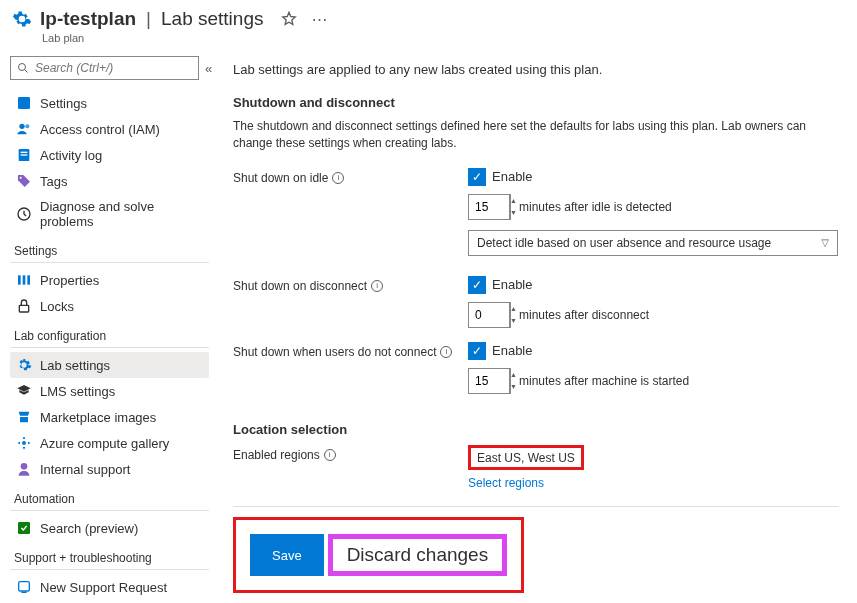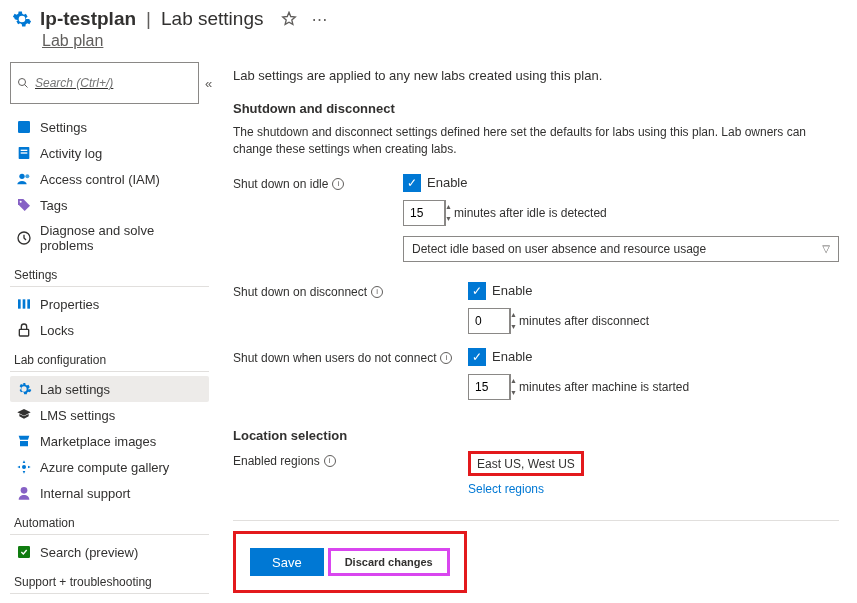--- a/index.html
+++ b/index.html
@@ -5,25 +5,25 @@
 * { box-sizing: border-box; margin: 0; padding: 0; }
 body { font-family: "Segoe UI", sans-serif; font-size: 13px; color: #323130; background: #fff; }
 .container { display: flex; flex-direction: column; width: 857px; height: 603px; }
 .header { display: flex; align-items: center; padding: 8px 12px 2px 12px; gap: 8px; }
 .header .gear { width: 20px; height: 20px; color: #0078d4; }
 .header .title { font-size: 19px; font-weight: 600; }
 .header .sep { font-size: 19px; font-weight: 400; color: #605e5c; margin: 0 2px; }
 .header .subtitle { font-size: 19px; font-weight: 400; color: #323130; }
 .header .star { width: 16px; height: 16px; color: #605e5c; margin-left: 10px; cursor: pointer; }
 .header .dots { font-size: 16px; color: #605e5c; margin-left: 6px; cursor: pointer; }
-.subtext { font-size: 16px; color: #605e5c; padding: 0 12px 8px 42px; text-decoration: underline; }
+.subtext { font-size: 11px; color: #605e5c; padding: 0 12px 8px 42px; }
 .body { display: flex; flex: 1; overflow: hidden; }
 .sidebar { width: 215px; border-right: none; padding: 4px 6px 4px 10px; overflow-y: auto; }
 .search-wrap { display: flex; align-items: center; gap: 6px; margin-bottom: 10px; }
-.search { flex: 1; border: 1px solid #8a8886; height: 42px; padding: 0 6px; font-size: 12px; display: flex; align-items: center; gap: 6px; text-decoration: underline; }
+.search { flex: 1; border: 1px solid #8a8886; height: 24px; padding: 0 6px; font-size: 12px; display: flex; align-items: center; gap: 6px; }
 .search input { border: none; outline: none; flex: 1; font-size: 12px; font-style: italic; color: #605e5c; background: transparent; }
 .collapse { width: 18px; color: #605e5c; cursor: pointer; text-align: center; }
 .nav-item { display: flex; align-items: center; gap: 8px; padding: 5px 6px; cursor: pointer; border-radius: 2px; }
 .nav-item.selected { background: #edebe9; }
 .nav-item .ico { width: 16px; height: 16px; display: flex; align-items: center; justify-content: center; flex-shrink: 0; }
 .nav-head { font-size: 12px; color: #323130; font-weight: 400; padding: 10px 4px 4px 4px; border-bottom: 1px solid #e1dfdd; margin-bottom: 4px; }
 .main { flex: 1; padding: 10px 18px; overflow-y: auto; position: relative; }
 .intro { font-size: 13px; margin-bottom: 18px; }
 .section-head { font-size: 13px; font-weight: 600; margin-bottom: 8px; }
 .desc { font-size: 12px; color: #323130; margin-bottom: 16px; line-height: 1.4; }
@@ -32,29 +32,29 @@
 .info { width: 12px; height: 12px; border: 1px solid #605e5c; border-radius: 50%; font-size: 8px; display: inline-flex; align-items: center; justify-content: center; color: #605e5c; cursor: help; }
 .controls { flex: 1; }
 .enable { display: flex; align-items: center; gap: 6px; margin-bottom: 8px; }
 .chk { width: 18px; height: 18px; background: #0078d4; display: flex; align-items: center; justify-content: center; color: #fff; font-size: 12px; cursor: pointer; }
 .subrow { display: flex; align-items: center; gap: 8px; margin-bottom: 10px; }
 .spinner { width: 43px; height: 26px; border: 1px solid #8a8886; display: flex; }
 .spinner input { width: 40px; border: none; outline: none; padding: 0 6px; font-size: 12px; }
 .spinner .arrows { width: 18px; border-left: 1px solid #8a8886; display: flex; flex-direction: column; }
 .spinner .arrows span { flex: 1; font-size: 7px; display: flex; align-items: center; justify-content: center; color: #605e5c; cursor: pointer; }
 .aftertext { font-size: 12px; }
-.dropdown { width: 436px; height: 26px; border: 1px solid #8a8886; display: flex; align-items: center; padding: 0 8px; font-size: 12px; justify-content: space-between; cursor: pointer; margin-bottom: 16px; }
+.dropdown { width: 370px; height: 26px; border: 1px solid #8a8886; display: flex; align-items: center; padding: 0 8px; font-size: 12px; justify-content: space-between; cursor: pointer; margin-bottom: 16px; }
 .chev { font-size: 10px; color: #605e5c; }
 .regions { font-size: 12px; }
 .regions-box { border: 3px solid #e3191c; padding: 2px 6px; display: inline-block; }
 .link { color: #0078d4; font-size: 12px; cursor: pointer; margin-top: 6px; display: inline-block; }
 .footer { position: absolute; bottom: 10px; left: 18px; right: 18px; border-top: 1px solid #e1dfdd; padding-top: 10px; display: flex; gap: 8px; }
 .btn-wrap { border: 3px solid #e3191c; padding: 14px; display: inline-flex; gap: 4px; }
 .btn-primary { background: #0078d4; color: #fff; border: none; padding: 5px 22px; font-size: 13px; cursor: pointer; }
-.btn-secondary { background: #fff; color: #323130; border: 3px solid #d946ef; padding: 5px 14px; font-size: 11px; cursor: pointer; font-weight: bold; }
+.btn-secondary { background: #fff; color: #323130; border: 5px solid #d946ef; padding: 5px 14px; font-size: 19px; cursor: pointer; }
 svg { display: block; }
 </style>
 </head>
 <body>
 
 <div class="container">
   <div class="header">
     <span class="gear">
       <svg viewBox="0 0 24 24" width="20" height="20" fill="#0078d4">
           <path d="M12 8a4 4 0 100 8 4 4 0 000-8zm9 4a7 7 0 01-.1 1.2l2 1.6-2 3.4-2.4-1a7 7 0 01-2 1.2l-.4 2.6h-4l-.4-2.6a7 7 0 01-2-1.2l-2.4 1-2-3.4 2-1.6A7 7 0 013 12a7 7 0 01.1-1.2l-2-1.6 2-3.4 2.4 1a7 7 0 012-1.2L7.9 3h4l.4 2.6a7 7 0 012 1.2l2.4-1 2 3.4-2 1.6c.1.4.1.8.1 1.2z"></path>
@@ -89,36 +89,36 @@
             <span class="ico">
               <svg width="16" height="16" viewBox="0 0 24 24" fill="#0078d4">
                 <rect x="3" y="3" width="18" height="18" rx="2"></rect>
               </svg>
             </span>
             <span>Settings</span>
           </div>
           <div class="nav-item">
             <span class="ico">
               <svg width="16" height="16" viewBox="0 0 24 24" fill="#0078d4">
+                <circle cx="9" cy="8" r="4"></circle>
+                <path d="M2 20c0-3 3-5 7-5s7 2 7 5"></path>
+                <circle cx="17" cy="8" r="3" fill="#40a0e0"></circle>
+              </svg>
+            </span>
+            <span>Access control (IAM)</span>
+          </div>
+          <div class="nav-item">
+            <span class="ico">
+              <svg width="16" height="16" viewBox="0 0 24 24" fill="#0078d4">
                 <rect x="4" y="3" width="16" height="18" rx="1"></rect>
                 <rect x="7" y="7" width="10" height="2" fill="#fff"></rect>
                 <rect x="7" y="11" width="10" height="2" fill="#fff"></rect>
               </svg>
             </span>
             <span>Activity log</span>
-          </div>
-          <div class="nav-item">
-            <span class="ico">
-              <svg width="16" height="16" viewBox="0 0 24 24" fill="#0078d4">
-                <circle cx="9" cy="8" r="4"></circle>
-                <path d="M2 20c0-3 3-5 7-5s7 2 7 5"></path>
-                <circle cx="17" cy="8" r="3" fill="#40a0e0"></circle>
-              </svg>
-            </span>
-            <span>Access control (IAM)</span>
           </div>
           <div class="nav-item">
             <span class="ico">
               <svg width="16" height="16" viewBox="0 0 24 24" fill="#8661c5">
                 <path d="M3 3h8l10 10-8 8L3 11V3z"></path>
                 <circle cx="7" cy="7" r="1.5" fill="#fff"></circle>
               </svg>
             </span>
             <span>Tags</span>
           </div>

